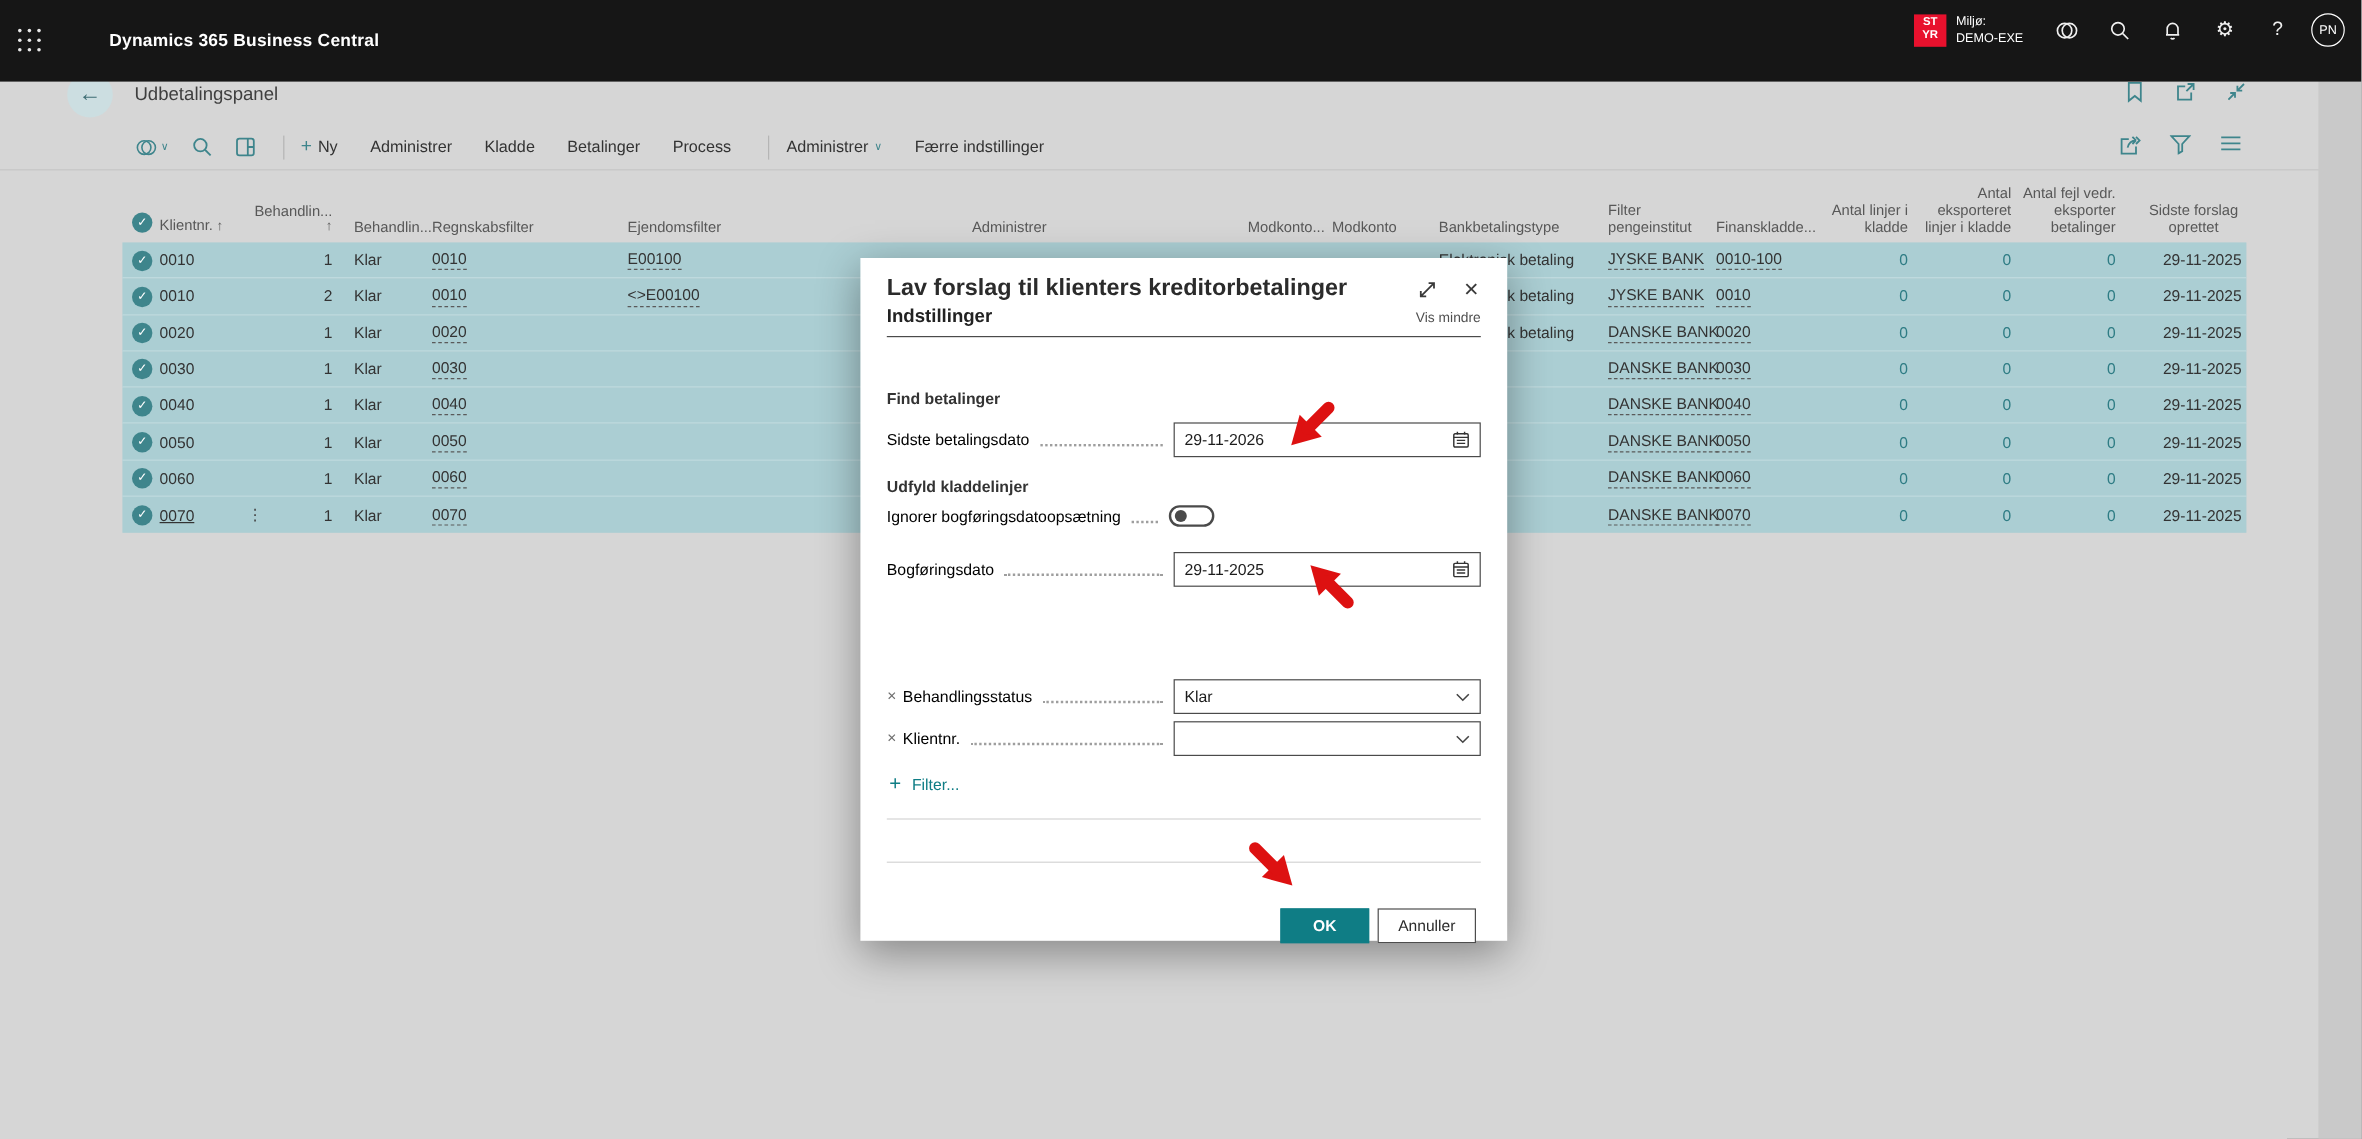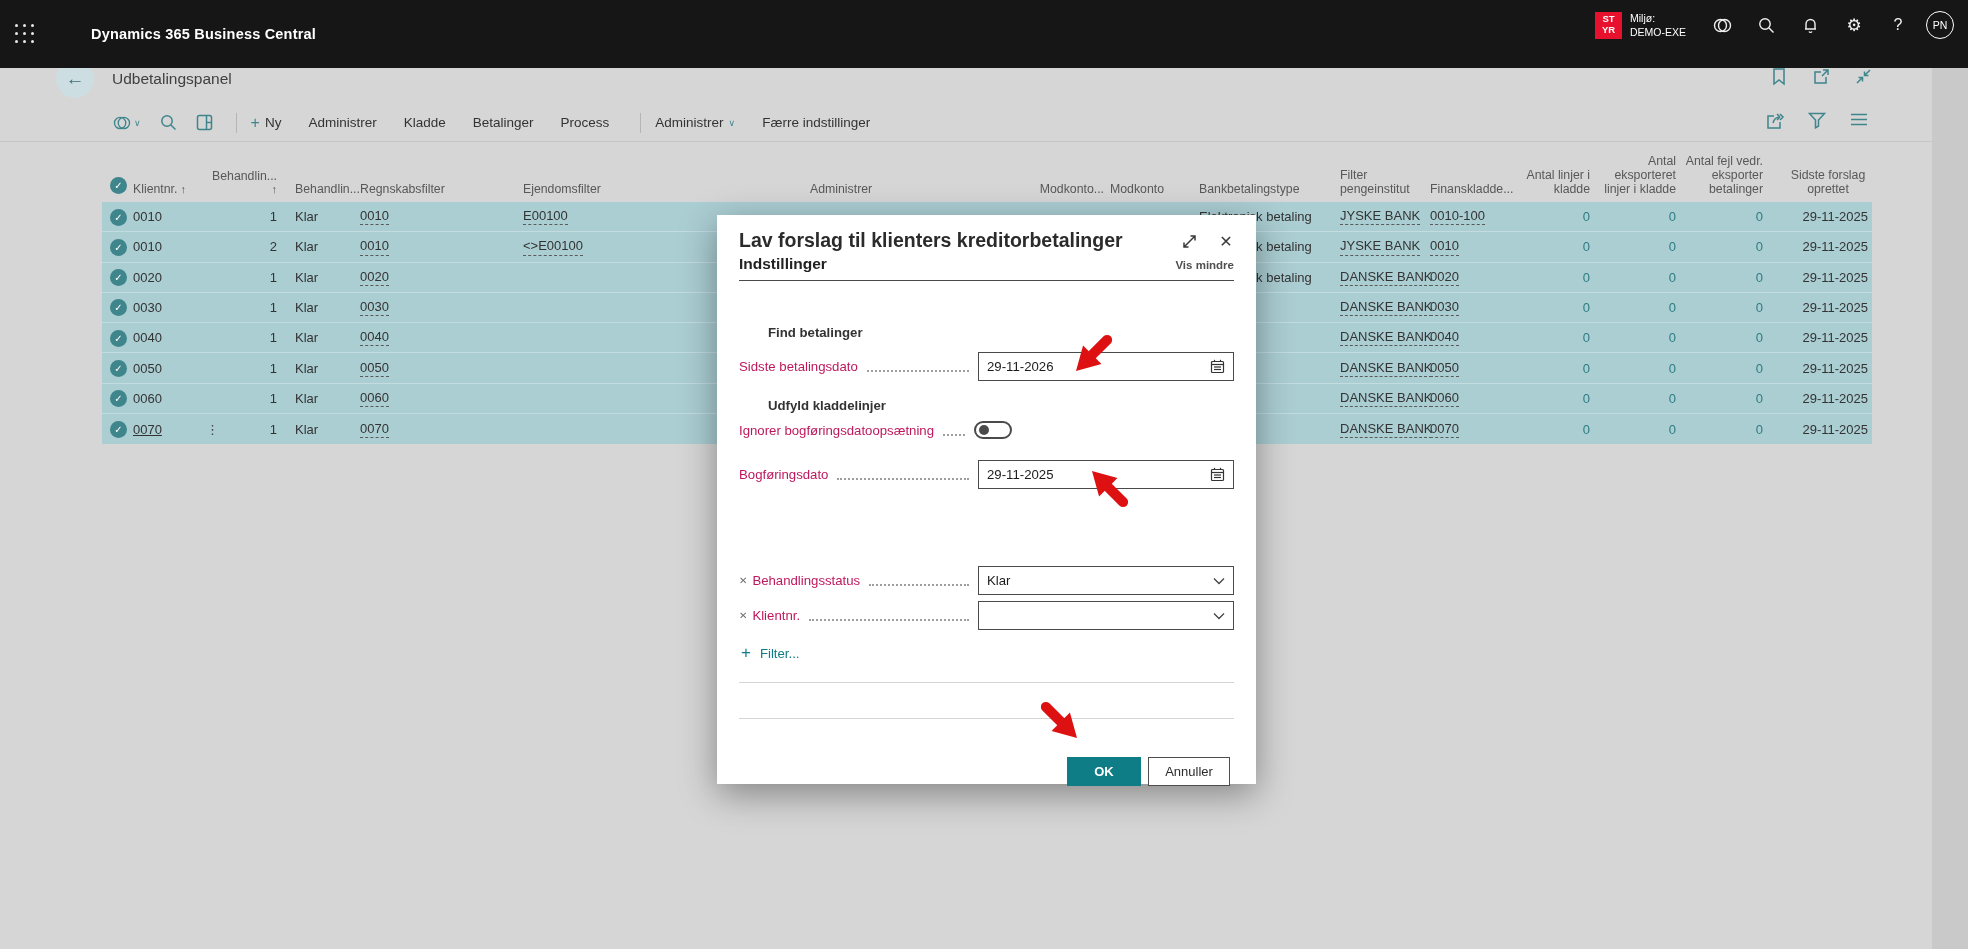--- a/index.html
+++ b/index.html
@@ -81,24 +81,24 @@
 
   
   .modal{position:absolute;left:717px;top:215px;width:539px;height:569px;background:#fff;box-shadow:0 10px 34px rgba(0,0,0,.38);z-index:10;}
   .m-title{position:absolute;left:22px;top:14px;font-size:19.5px;font-weight:600;color:#2b2b2b;}
   .m-winicons{position:absolute;right:20px;top:16px;display:flex;gap:17px;align-items:center;}
   .m-winicons .ic{width:20px;height:20px;display:flex;align-items:center;justify-content:center;color:#3a3a3a;cursor:pointer;}
   .m-winicons svg{stroke:#3a3a3a;fill:none;stroke-width:1.5;}
   .m-close{font-size:16px;color:#3a3a3a;font-family:"DejaVu Sans",sans-serif;}
   .m-section{position:absolute;left:22px;right:22px;border-bottom:1px solid #4a4a4a;padding-bottom:7px;}
   .m-section .sec-label{font-size:15.5px;font-weight:700;color:#222;text-align:center;}
-  .sec-link{position:absolute;right:0;bottom:9px;font-size:11.5px;color:#4f4f4f;cursor:pointer;font-weight:bold;}
-  .grp{position:absolute;left:22px;font-size:13.2px;font-weight:700;color:#333;margin-left:29px;}
+  .sec-link{position:absolute;right:0;bottom:9px;font-size:11.5px;color:#4f4f4f;cursor:pointer;}
+  .grp{position:absolute;left:22px;font-size:13.2px;font-weight:700;color:#333;}
   .frow{position:absolute;left:22px;width:495px;display:flex;align-items:center;}
-  .frow .lbl{font-size:13.2px;color:#be185d;white-space:nowrap;}
+  .frow .lbl{font-size:13.2px;color:#000000;white-space:nowrap;}
   .frow .dots{flex:1;border-bottom:2px dotted #9e9e9e;height:11px;margin:0 9px;}
   .inputbox{width:256px;height:29px;border:1px solid #4a4a4a;background:#fff;display:flex;align-items:center;padding:0 8px;position:relative;cursor:text;}
   .inputbox .val{font-size:13.2px;color:#1c1c1c;flex:1;}
   .inputbox .cal, .inputbox .ddchev{display:flex;align-items:center;cursor:pointer;}
   .toggle{width:38px;height:18px;border:2px solid #4a4a4a;border-radius:10px;position:relative;background:#fff;cursor:pointer;}
   .toggle .knob{position:absolute;left:3px;top:2px;width:10px;height:10px;border-radius:50%;background:#4a4a4a;}
   .xmark{font-size:10px;color:#6e6e6e;margin-right:5px;font-family:"DejaVu Sans",sans-serif;}
   .addfilter{position:absolute;left:24px;display:flex;align-items:center;gap:9px;color:var(--accent);font-size:13.2px;cursor:pointer;}
   .addfilter .plus2{font-size:17px;}
   .m-hr{position:absolute;left:22px;right:22px;border-top:1px solid #d4d4d4;}

